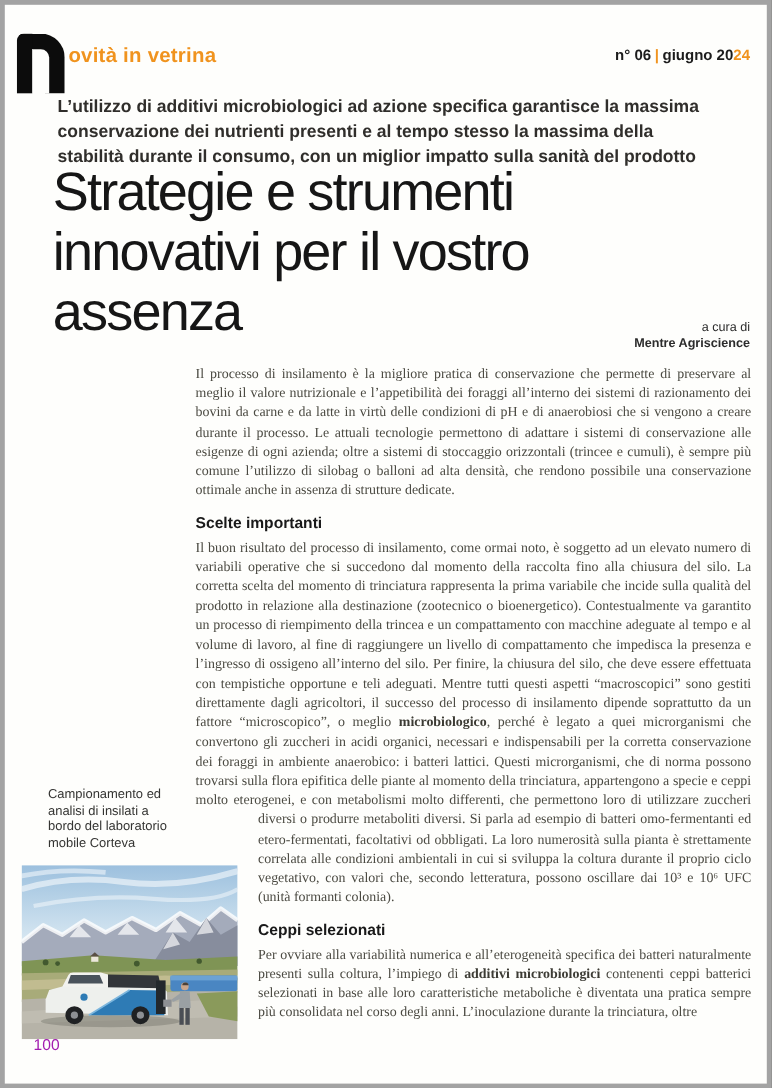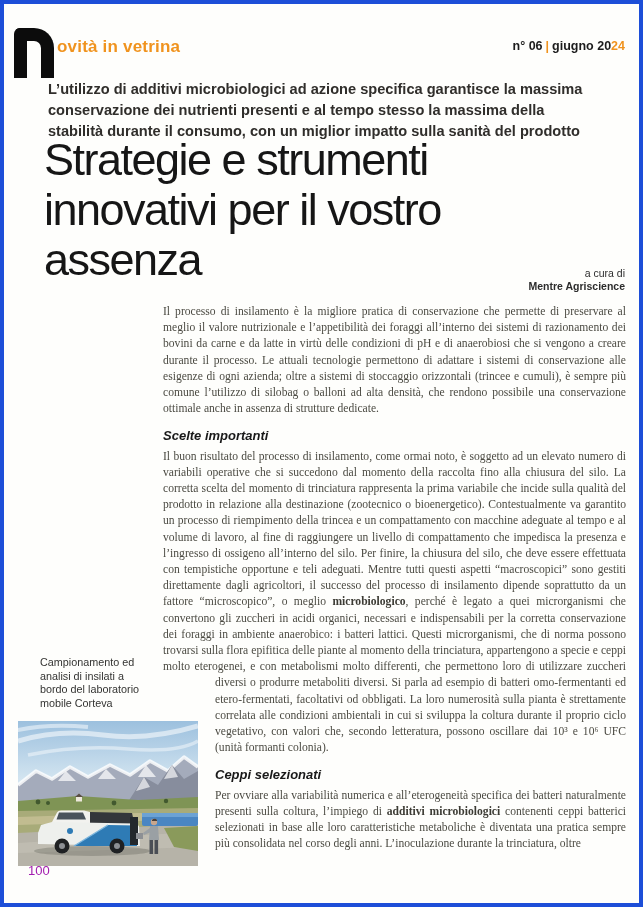--- a/index.html
+++ b/index.html
@@ -1,18 +1,18 @@
 <!DOCTYPE html>
 <html lang="it"><head>
 <meta charset="utf-8">
 <style>
   html,body { margin:0; padding:0; background:#2b2b2b; }
   .frame {
     position:relative; width:643px; height:907px; box-sizing:border-box;
-    background:#fefefc; border:4px solid #1d4ed8; overflow:hidden;
+    background:#fefefc; border:4px solid #a3a3a3; overflow:hidden;
     font-family:"Liberation Sans", sans-serif;
   }
   .abs { position:absolute; }
 
   
   .logo-n {
     left:10px; top:24px; width:40px; height:50px; box-sizing:border-box;
     border:13px solid #0c0c0c; border-bottom:0; border-radius:6px 20px 0 0;
   }
   .section-title {
@@ -52,21 +52,21 @@
     left:159px; top:300px; width:463px;
     font-family:"Liberation Serif", serif;
     font-size:11.6px; line-height:16.2px; color:#4b4a42;
     text-align:justify;
   }
   .article p { margin:0; }
   .article b { color:#3c3b34; }
   .sect-heading {
     font-family:"Liberation Sans", sans-serif;
     font-size:13px; font-weight:bold; color:#191919;
-    margin:11px 0 4px 0; text-align:left;font-style:italic;
+    margin:11px 0 4px 0; text-align:left;
   }
   .photo-spacer { float:left; width:52px; height:200px; }
 
   
   .photo-caption {
     left:36px; top:652px; width:114px;
     font-size:10.8px; line-height:13.6px; color:#343432;
   }
   .photo-box { left:14px; top:717px; width:180px; height:145px; }
   .folio { left:24px; top:859px; font-size:13px; color:#a21caf; }

